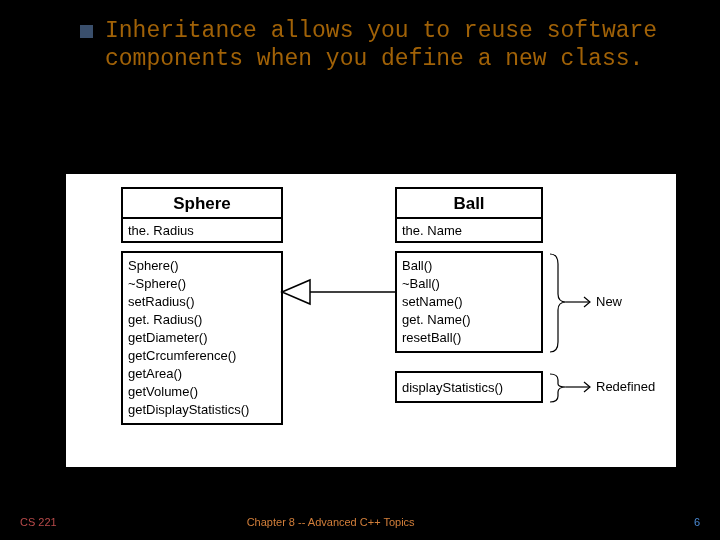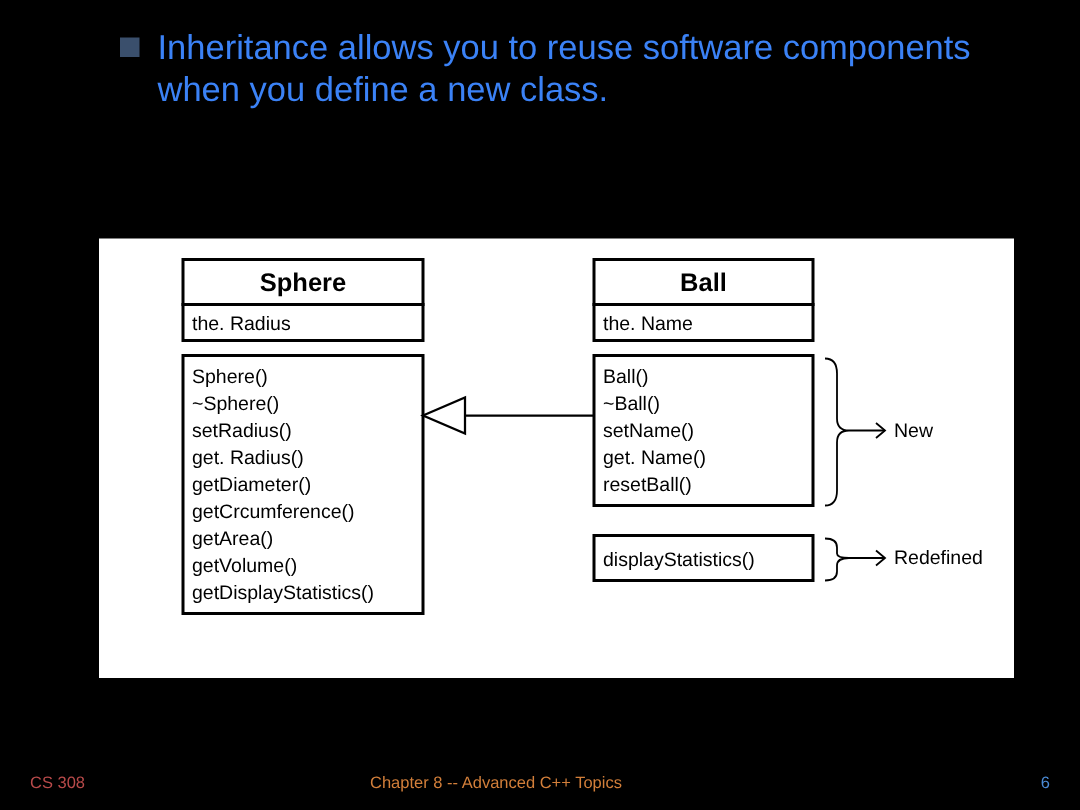--- a/index.html
+++ b/index.html
@@ -15,38 +15,38 @@
     width: 720px;
     height: 540px;
     position: relative;
     box-sizing: border-box;
   }
   .body-text {
     position: absolute;
     top: 18px;
     left: 80px;
     right: 60px;
-    color: #3b82f6;
-    font-family: Liberation Sans, sans-serif;
+    color: #a16207;
+    font-family: Liberation Mono, monospace;
     font-size: 23px;
     line-height: 1.2;
     display: flex;
     align-items: flex-start;
   }
   .bullet-square {
     width: 13px;
     height: 13px;
     background: #3a4f6c;
     margin-top: 7px;
     margin-right: 12px;
     flex-shrink: 0;
   }
   .diagram {
     position: absolute;
-    top: 159px;
+    top: 174px;
     left: 66px;
     width: 610px;
     height: 293px;
     background: #fff;
   }
   .diagram svg {
     width: 100%;
     height: 100%;
     display: block;
   }
@@ -160,18 +160,18 @@
                  L 492 222
                  Q 492 228 484 228" fill="none" stroke="#000" stroke-width="1.2"></path>
         <line x1="500" y1="213" x2="524" y2="213" stroke="#000" stroke-width="1.2"></line>
         <polyline points="518,208 524,213 518,218" fill="none" stroke="#000" stroke-width="1.2"></polyline>
         <text x="530" y="217" class="uml-text">Redefined</text>
       </g>
     </svg>
   </div>
 
   <div class="footer">
-    <div class="footer-left">CS 308</div>
+    <div class="footer-left">CS 221</div>
     <div class="footer-center">Chapter 8 -- Advanced C++ Topics</div>
     <div class="footer-right">6</div>
   </div>
 
 </div>
 
 </body></html>

